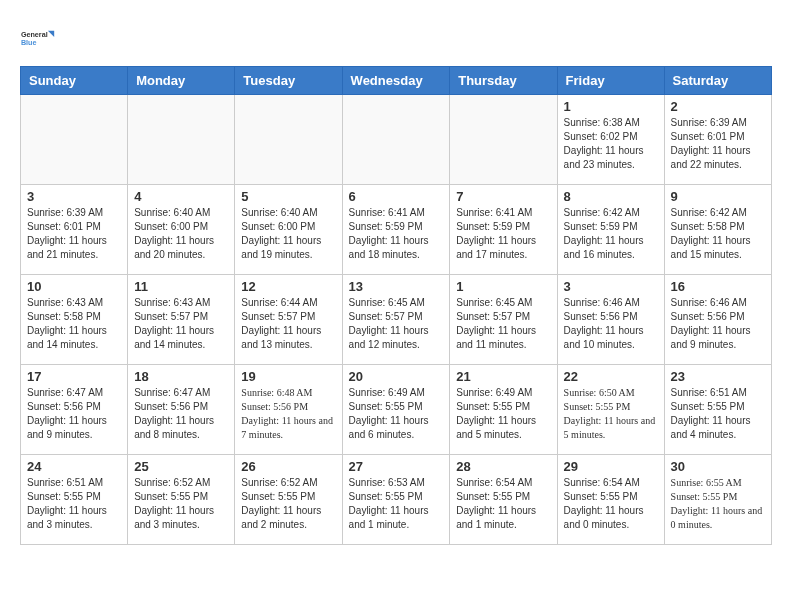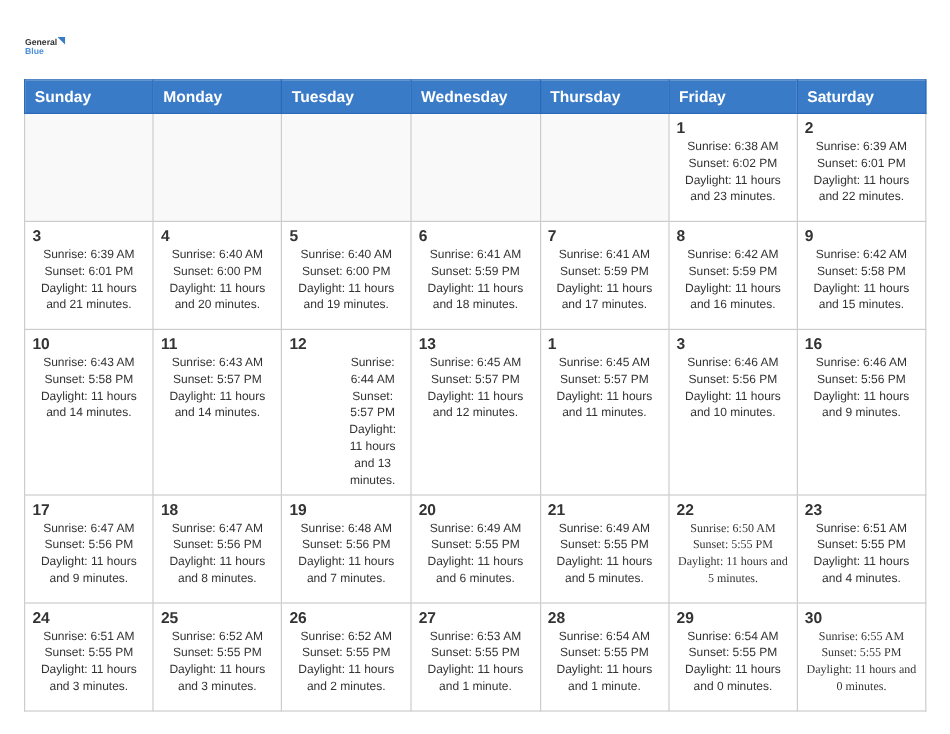--- a/index.html
+++ b/index.html
@@ -68,21 +68,20 @@
     .day-num {
       font-size: 13px;
       font-weight: bold;
       display: block;
       margin-bottom: 2px;
     }
     .day-info {
       font-size: 10px;
       line-height: 1.4;
       color: #333;
-      text-align: center;
     }
   </style>
 </head>
 <body>
 
 <div class="header">
   <div class="logo">
     <svg class="logo-icon" viewBox="0 0 80 40" width="80" height="40">
         <text x="2" y="18" font-size="16" font-weight="bold" fill="#333" font-family="Arial">General</text>
         <text x="2" y="36" font-size="16" font-weight="bold" fill="#4a90d9" font-family="Arial">Blue</text>
@@ -179,21 +178,21 @@
 Daylight: 11 hours and 14 minutes.</div>
         </td>
         <td>
           <span class="day-num">11</span>
           <div class="day-info" style="white-space: pre-line;">Sunrise: 6:43 AM
 Sunset: 5:57 PM
 Daylight: 11 hours and 14 minutes.</div>
         </td>
         <td>
           <span class="day-num">12</span>
-          <div class="day-info" style="white-space: pre-line; margin-left: 44px;">Sunrise: 6:44 AM
+          <div class="day-info" style="white-space: pre-line;">Sunrise: 6:44 AM
 Sunset: 5:57 PM
 Daylight: 11 hours and 13 minutes.</div>
         </td>
         <td>
           <span class="day-num">13</span>
           <div class="day-info" style="white-space: pre-line;">Sunrise: 6:45 AM
 Sunset: 5:57 PM
 Daylight: 11 hours and 12 minutes.</div>
         </td>
         <td>
@@ -223,21 +222,21 @@
 Daylight: 11 hours and 9 minutes.</div>
         </td>
         <td>
           <span class="day-num">18</span>
           <div class="day-info" style="white-space: pre-line;">Sunrise: 6:47 AM
 Sunset: 5:56 PM
 Daylight: 11 hours and 8 minutes.</div>
         </td>
         <td>
           <span class="day-num">19</span>
-          <div class="day-info" style="white-space: pre-line;">Sunrise: 6:48 AM
+          <div class="day-info" style="white-space: pre-line; font-family: Liberation Serif, serif;">Sunrise: 6:48 AM
 Sunset: 5:56 PM
 Daylight: 11 hours and 7 minutes.</div>
         </td>
         <td>
           <span class="day-num">20</span>
           <div class="day-info" style="white-space: pre-line;">Sunrise: 6:49 AM
 Sunset: 5:55 PM
 Daylight: 11 hours and 6 minutes.</div>
         </td>
         <td>

